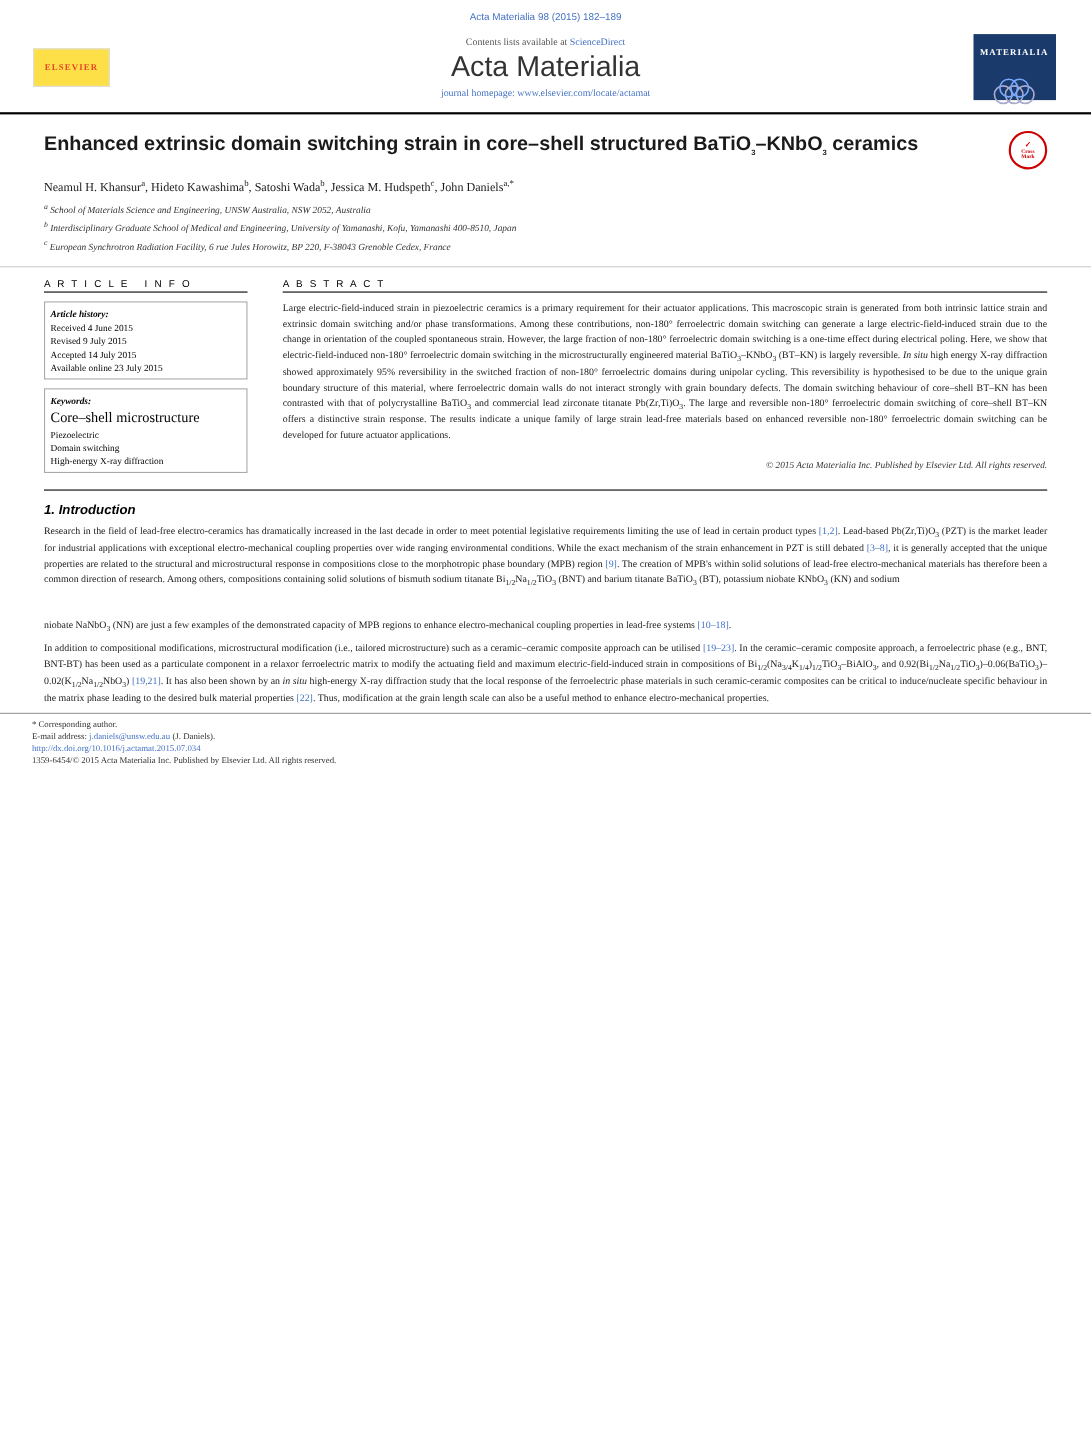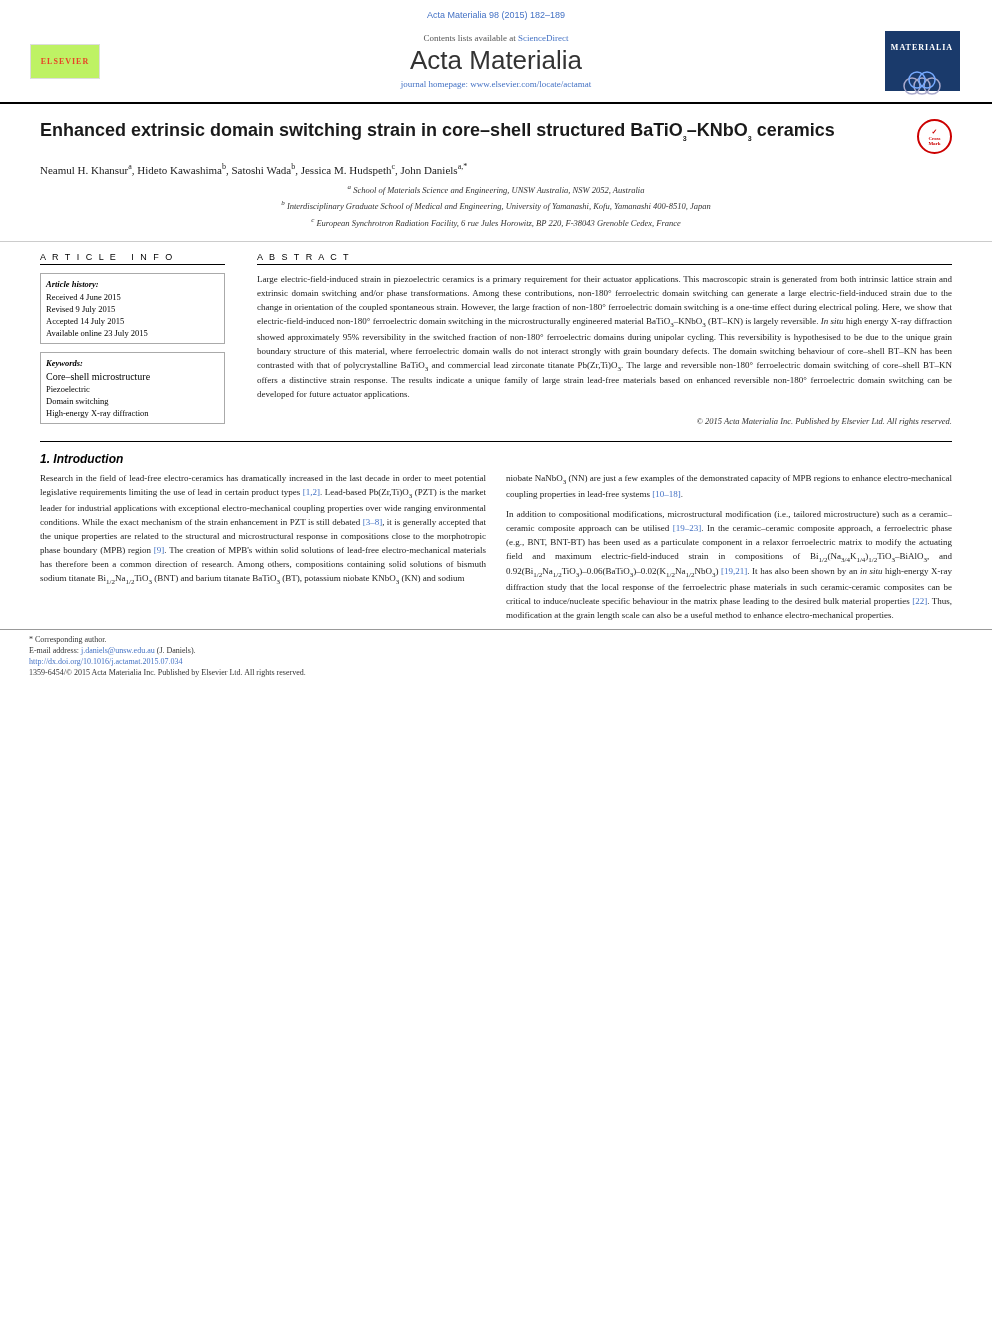--- a/index.html
+++ b/index.html
@@ -54,21 +54,21 @@
     }
     .header-right {
       width: 80px;
       display: flex;
       flex-direction: column;
       align-items: center;
     }
     .elsevier-logo {
       width: 70px;
       height: 35px;
-      background: #bef264;
+      background: #fde047;
       border: 1px solid #ddd;
       display: flex;
       align-items: center;
       justify-content: center;
       font-size: 8px;
       color: #e84327;
       font-weight: bold;
     }
     .acta-logo {
       width: 75px;
@@ -126,21 +126,20 @@
       font-size: 8px;
     }
     .affiliations {
       font-size: 8.5px;
       color: #333;
       font-style: italic;
       line-height: 1.5;
     }
     .affiliations p {
       margin-bottom: 2px;
-      text-align: center;
     }
     
     .two-col {
       display: flex;
       padding: 10px 40px;
       gap: 32px;
     }
     .col-left {
       width: 185px;
       flex-shrink: 0;
@@ -192,20 +191,21 @@
       font-weight: bold;
       color: #000;
       margin-bottom: 6px;
       font-style: italic;
     }
     
     .body-two-col {
       display: flex;
       padding: 0 40px;
       gap: 20px;
+      flex-direction: column;
     }
     .body-col {
       flex: 1;
       font-size: 9px;
       line-height: 1.55;
       color: #1a1a1a;
       text-align: justify;
     }
     .body-col p {
       margin-bottom: 6px;
@@ -307,21 +307,21 @@
       <div class="section-title-small">A R T I C L E &nbsp; I N F O</div>
       <div class="article-history-box">
         <span class="label italic bold" style="display:block;font-size:8.5px;font-weight:bold;font-style:italic;margin-bottom:3px;">Article history:</span>
         <p style="font-size:8.5px;margin-bottom:2px;">Received 4 June 2015</p>
         <p style="font-size:8.5px;margin-bottom:2px;">Revised 9 July 2015</p>
         <p style="font-size:8.5px;margin-bottom:2px;">Accepted 14 July 2015</p>
         <p style="font-size:8.5px;">Available online 23 July 2015</p>
       </div>
       <div class="keywords-box">
         <span class="label italic bold" style="display:block;font-size:8.5px;font-weight:bold;font-style:italic;margin-bottom:3px;">Keywords:</span>
-        <p style="font-size:10px;margin-bottom:2px;">Core–shell microstructure</p>
+        <p style="font-size:13px;margin-bottom:2px;">Core–shell microstructure</p>
         <p style="font-size:8.5px;margin-bottom:2px;">Piezoelectric</p>
         <p style="font-size:8.5px;margin-bottom:2px;">Domain switching</p>
         <p style="font-size:8.5px;">High-energy X-ray diffraction</p>
       </div>
     </div>
     <div class="col-right">
       <div class="section-title-small">A B S T R A C T</div>
       <div class="abstract-text">
         <p>Large electric-field-induced strain in piezoelectric ceramics is a primary requirement for their actuator applications. This macroscopic strain is generated from both intrinsic lattice strain and extrinsic domain switching and/or phase transformations. Among these contributions, non-180° ferroelectric domain switching can generate a large electric-field-induced strain due to the change in orientation of the coupled spontaneous strain. However, the large fraction of non-180° ferroelectric domain switching is a one-time effect during electrical poling. Here, we show that electric-field-induced non-180° ferroelectric domain switching in the microstructurally engineered material BaTiO<sub>3</sub>–KNbO<sub>3</sub> (BT–KN) is largely reversible. <span class="italic">In situ</span> high energy X-ray diffraction showed approximately 95% reversibility in the switched fraction of non-180° ferroelectric domains during unipolar cycling. This reversibility is hypothesised to be due to the unique grain boundary structure of this material, where ferroelectric domain walls do not interact strongly with grain boundary defects. The domain switching behaviour of core–shell BT–KN has been contrasted with that of polycrystalline BaTiO<sub>3</sub> and commercial lead zirconate titanate Pb(Zr,Ti)O<sub>3</sub>. The large and reversible non-180° ferroelectric domain switching of core–shell BT–KN offers a distinctive strain response. The results indicate a unique family of large strain lead-free materials based on enhanced reversible non-180° ferroelectric domain switching can be developed for future actuator applications.</p>
       </div>

